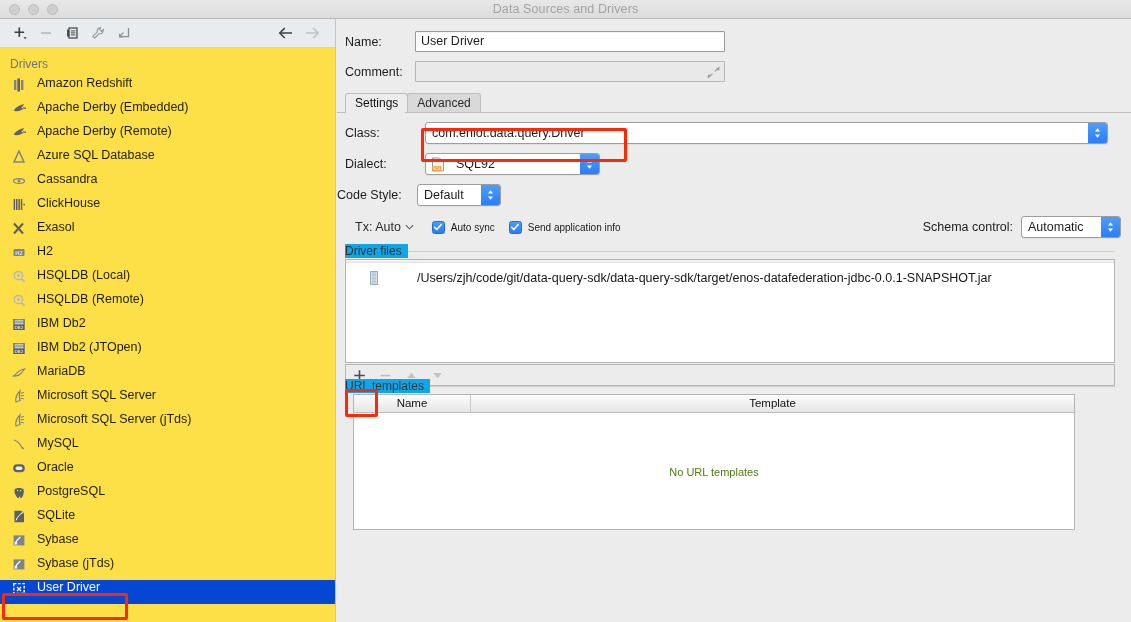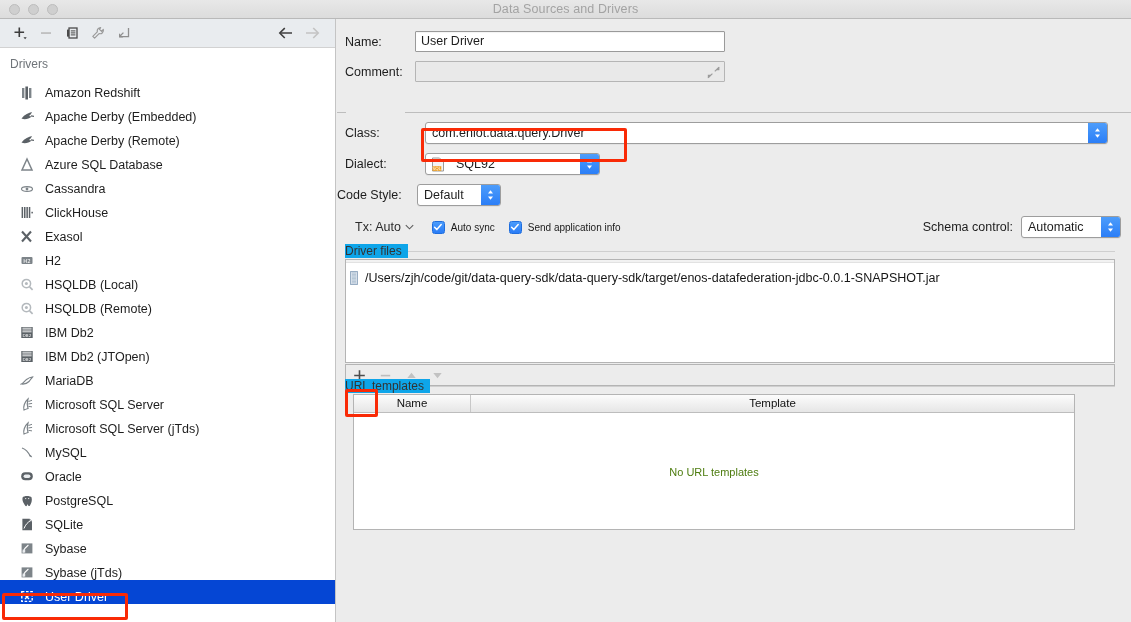--- a/index.html
+++ b/index.html
@@ -29,21 +29,21 @@
     background: #cfcfcf; border: 1px solid #bdbdbd;
   }
   .titlebar-title {
     position: absolute; left: 0; right: 0; text-align: center;
     font-size: 12.5px; color: #a3a3a3; letter-spacing: .1px;
   }
 
   
   .sidebar {
     position: absolute; left: 0; top: 19px; width: 336px; bottom: 0;
-    background: #ffffff;
+    background: #fde047;
     border-right: 1px solid #c4c4c4;
     overflow: hidden;
   }
   .side-toolbar {
     height: 29px; display: flex; align-items: center;
     padding: 0 10px 0 7px;
     border-bottom: 1px solid #d2d2d2;
     background: #e9ecef;
   }
   .tb-btn {
@@ -52,22 +52,22 @@
     position: relative;
   }
   .tb-spacer { flex: 1; }
 
   .drivers-header {
     padding: 9px 0 5px 10px;
     font-size: 12px; color: #6f7479;
   }
   .driver-list { list-style: none; margin: 0; padding: 0; }
   .driver-item {
-    height: 24px; display: flex; align-items: flex-end;
-    padding-left: 18px; font-size: 12.5px; color: #1d1d1d;
+    height: 24px; display: flex; align-items: flex-start;
+    padding-left: 10px; font-size: 12.5px; color: #1d1d1d;
   }
   .driver-item .dicon {
     width: 18px; height: 16px; margin-right: 9px;
     display: flex; align-items: center; justify-content: center;
     flex: 0 0 18px;
   }
   .driver-item.selected { background: #0546d4; color: #fff; }
 
   
   .main {
@@ -179,22 +179,22 @@
   }
 
   .driverfiles { left: 8px; top: 232px; width: 770px; }
   .files-panel {
     position: absolute; left: 0; top: 8px; width: 770px; height: 104px;
     background: #fff; border: 1px solid #b4b4b4;
   }
   .files-topline { height: 3px; background: #f2f2f2; border-bottom: 1px solid #e2e2e2; }
   .file-row {
     display: flex; align-items: center; height: 18px;
-    padding-left: 4px; margin-top: 6px;
-    font-size: 12.5px; color: #161616;
+    padding-left: 24px; margin-top: 6px;
+    font-size: 12.5px; color: #161616; gap: 32px;
   }
   .jar-ico { margin-right: 7px; display: flex; flex: 0 0 8px; }
   .files-bar {
     position: absolute; left: 0; top: 113px; width: 770px; height: 22px;
     border: 1px solid #b4b4b4; background: #ececec;
     display: flex; align-items: center;
   }
   .fb-btn {
     width: 26px; height: 20px; display: flex;
     align-items: center; justify-content: center;
@@ -518,20 +518,24 @@
           <svg width="13" height="13" viewBox="0 0 13 13">
             <path d="M12 1.2L7.8 5.4" stroke="#9b9b9b" stroke-width="1.1" fill="none"></path>
             <path d="M12.4 0.8v3.4h-3.4z" fill="#9b9b9b"></path>
             <path d="M1.2 11.8L5.4 7.6" stroke="#9b9b9b" stroke-width="1.1" fill="none"></path>
             <path d="M0.8 12.2V8.8h3.4z" fill="#9b9b9b"></path>
           </svg>
         </span>
       </div>
     </div>
 
+    <div class="tabs">
+      <div class="tab active">Settings</div>
+      <div class="tab">Advanced</div>
+    </div>
     <div class="tab-underline"></div>
     <div class="tab-mask" style="left:9px; width:59px;"></div>
 
     <div class="row field-class">
       <span class="lbl">Class:</span>
       <div class="combo class-combo">
         <span class="cval">com.eniot.data.query.Driver</span>
         <span class="stepper">
           <svg width="9" height="14" viewBox="0 0 9 14">
             <path d="M4.5 2.2L7 5.4H2z" fill="#fff"></path>

